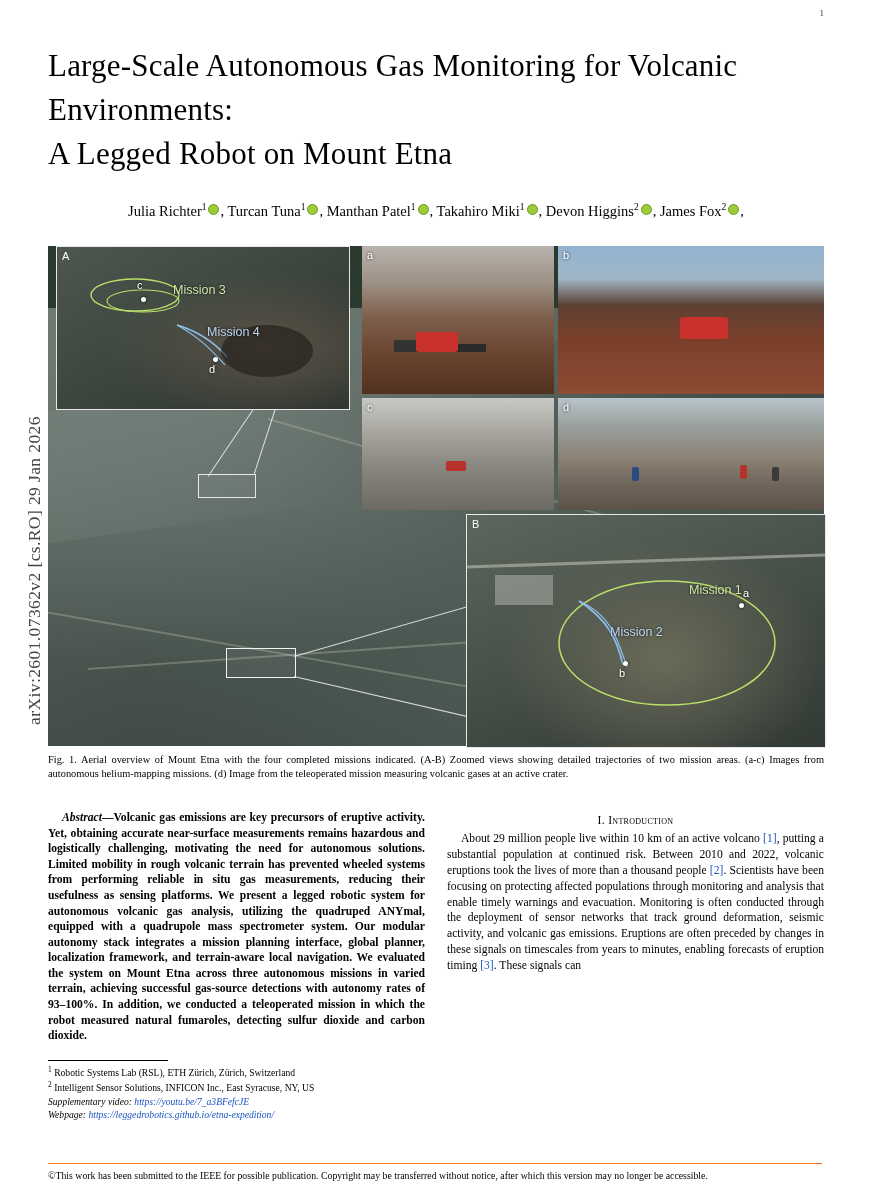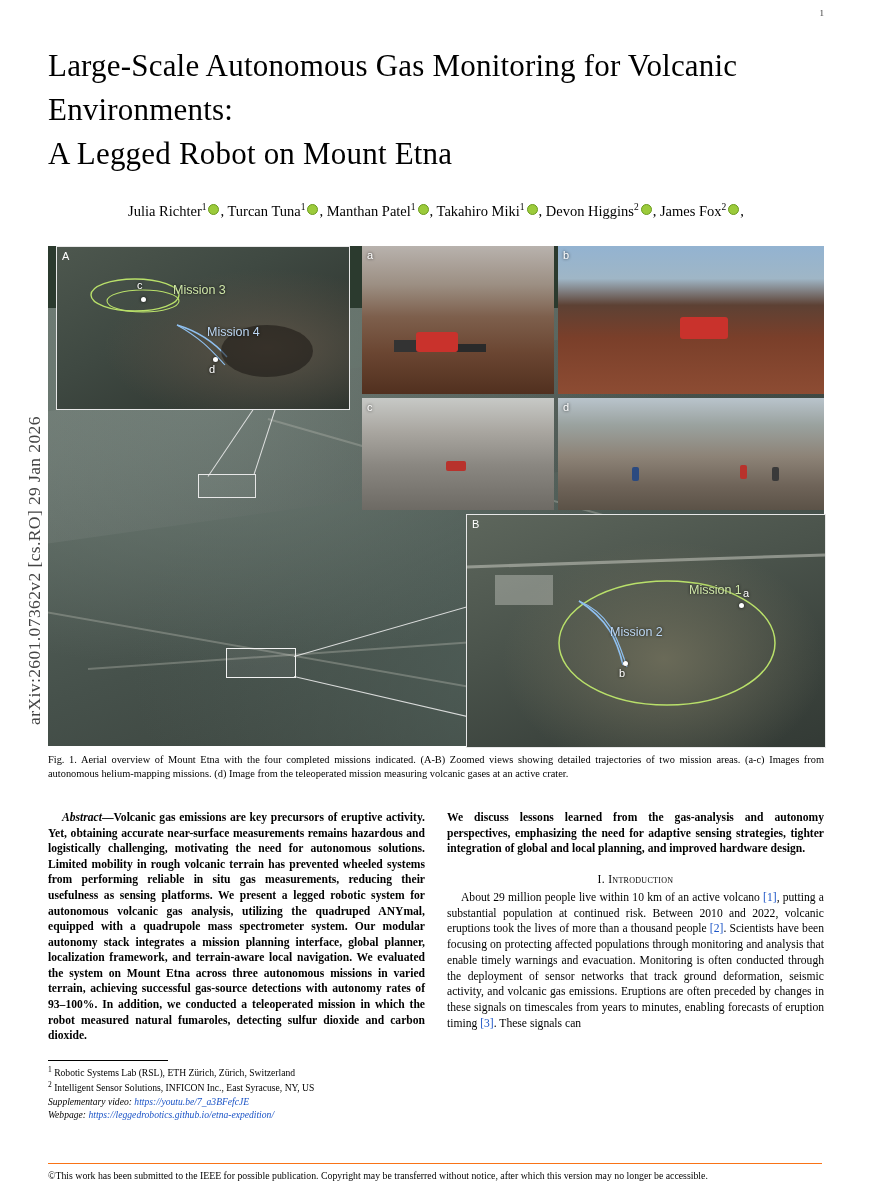--- a/index.html
+++ b/index.html
@@ -404,21 +404,20 @@
       </div>
     </div>
 
     <div class="columns">
 
       <div class="col">
         <p class="abstract"><span class="kw">Abstract</span><span>—Volcanic gas emissions are key precursors of eruptive activity. Yet, obtaining accurate near-surface measurements remains hazardous and logistically challenging, motivating the need for autonomous solutions. Limited mobility in rough volcanic terrain has prevented wheeled systems from performing reliable in situ gas measurements, reducing their usefulness as sensing platforms. We present a legged robotic system for autonomous volcanic gas analysis, utilizing the quadruped ANYmal, equipped with a quadrupole mass spectrometer system. Our modular autonomy stack integrates a mission planning interface, global planner, localization framework, and terrain-aware local navigation. We evaluated the system on Mount Etna across three autonomous missions in varied terrain, achieving successful gas-source detections with autonomy rates of 93–100%. In addition, we conducted a teleoperated mission in which the robot measured natural fumaroles, detecting sulfur dioxide and carbon dioxide.</span></p>
       </div>
 
       <div class="col">
-        <p class="abstract" style="text-indent:0">We discuss lessons learned from the gas-analysis and autonomy perspectives, emphasizing the need for adaptive sensing strategies, tighter integration of global and local planning, and improved hardware design.</p>
 
         <div class="sec-head">I.  Introduction</div>
 
         <p class="body-p"><span>About 29 million people live within 10 km of an active volcano </span><span class="cite">[1]</span><span>, putting a substantial population at continued risk. Between 2010 and 2022, volcanic eruptions took the lives of more than a thousand people </span><span class="cite">[2]</span><span>. Scientists have been focusing on protecting affected populations through monitoring and analysis that enable timely warnings and evacuation. Monitoring is often conducted through the deployment of sensor networks that track ground deformation, seismic activity, and volcanic gas emissions. Eruptions are often preceded by changes in these signals on timescales from years to minutes, enabling forecasts of eruption timing </span><span class="cite">[3]</span><span>. These signals can</span></p>
       </div>
 
     </div>
   </div>
 
   <div class="footnotes">

